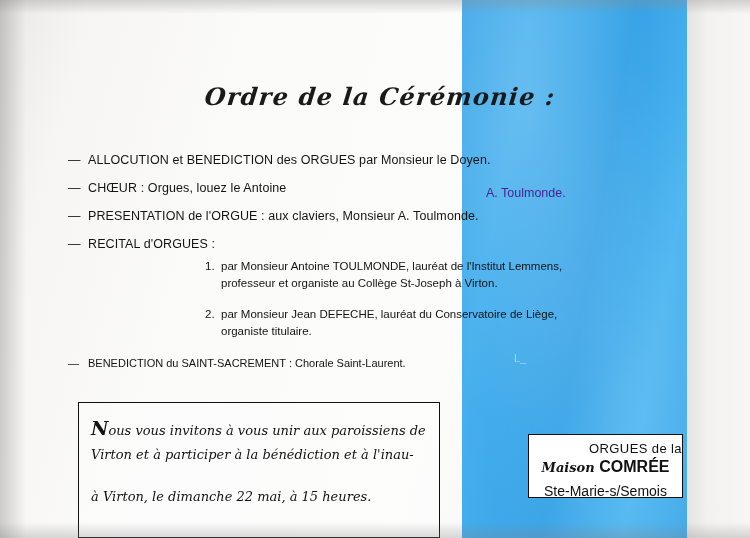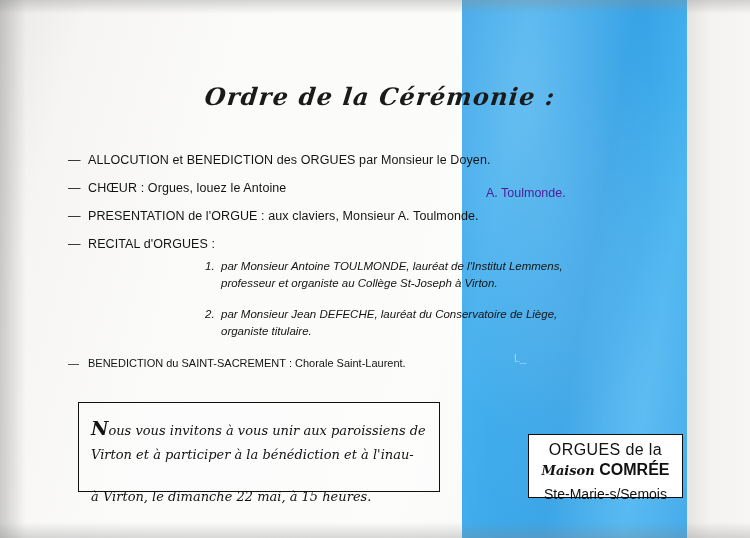--- a/index.html
+++ b/index.html
@@ -108,21 +108,20 @@
     padding-left: 20px;
     letter-spacing: 0.1px;
   }
 
   
   .sublist {
     position: absolute;
     left: 205px;
     top: 258px;
     width: 460px;
-    font-style: italic;
   }
   .sub-item {
     margin-bottom: 13px;
     font-size: 11.5px;
     color: #141414;
     line-height: 1.5;
   }
   .sub-item .num {
     display: inline-block;
     width: 16px;
@@ -152,21 +151,21 @@
     color: #4c1d95;
     font-family: "Liberation Sans", sans-serif;
   }
 
   
   .invite-box {
     position: absolute;
     left: 78px;
     top: 402px;
     width: 362px;
-    height: 90px;
+    height: 136px;
     border: 1.5px solid #101010;
     background: rgba(255,255,255,0.35);
     box-sizing: border-box;
   }
   .invite-text {
     position: absolute;
     left: 12px;
     top: 10px;
     width: 342px;
     font-family: "DejaVu Serif", serif;
@@ -188,23 +187,24 @@
     top: 434px;
     width: 155px;
     height: 64px;
     border: 1.5px solid #0e0e0e;
     background: #ffffff;
     box-sizing: border-box;
     text-align: center;
     padding-top: 6px;
   }
   .stamp .l1 {
-    font-size: 16px;
+    font-size: 13px;
     letter-spacing: 0.4px;
     color: #111;
+    text-align: right;
   }
   .stamp .l2 {
     font-size: 16px;
     font-weight: 700;
     margin-top: 2px;
     color: #111;
   }
   .stamp .l2 .script {
     font-family: "DejaVu Serif", serif;
     font-style: italic;

